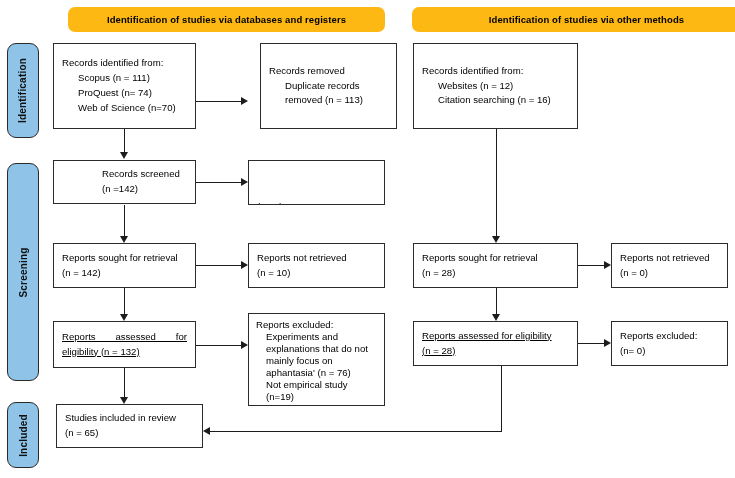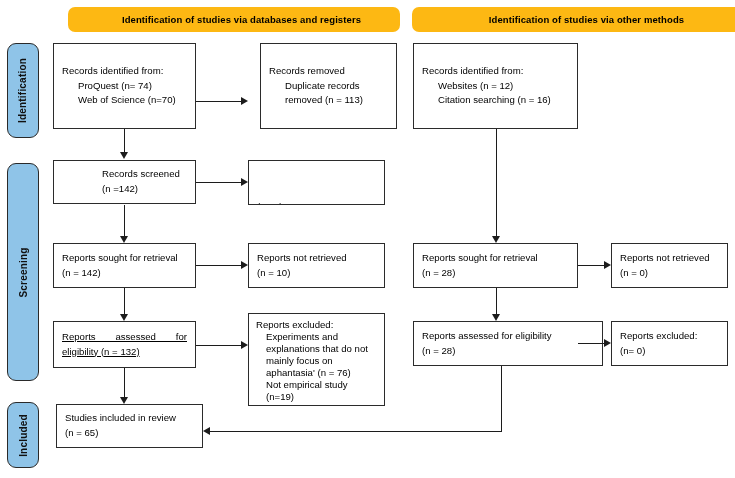--- a/index.html
+++ b/index.html
@@ -101,21 +101,21 @@
     border-left: 4.5px solid transparent;
     border-right: 4.5px solid transparent;
     border-top: 7px solid #1c1c1c;
   }
 </style>
 </head>
 <body>
 
 <div id="diagram">
 
-  <div class="banner" style="left:68px; top:7px; width:317px; height:25px;padding-left:15px;">
+  <div class="banner" style="left:68px; top:7px; width:317px; height:25px;">
     <span>Identification of studies via databases and registers</span>
   </div>
 
   <div class="banner" style="left:412px; top:7px; width:349px; height:25px;">
     <span>Identification of studies via other methods</span>
   </div>
 
   <div class="stage-tab" style="left:7px; top:43px; width:30px; height:93px;">
     <span>Identification</span>
   </div>
@@ -123,20 +123,21 @@
   <div class="stage-tab" style="left:7px; top:163px; width:30px; height:216px;">
     <span>Screening</span>
   </div>
 
   <div class="stage-tab" style="left:7px; top:402px; width:30px; height:64px;">
     <span>Included</span>
   </div>
 
   <div class="nodebox vcenter" style="left:53px; top:43px; width:143px; height:86px;">
     <div class="ln">Records identified from:</div>
+    <div class="ln ind">Scopus (n = 111)</div>
     <div class="ln ind">ProQuest (n= 74)</div>
     <div class="ln ind">Web of Science (n=70)</div>
   </div>
 
   <div class="nodebox vcenter" style="left:260px; top:43px; width:137px; height:86px;">
     <div class="ln">Records removed</div>
     <div class="ln ind">Duplicate records</div>
     <div class="ln ind">removed (n = 113)</div>
   </div>
 
@@ -218,21 +219,21 @@
     <div class="ln">Reports not retrieved</div>
     <div class="ln">(n = 0)</div>
   </div>
 
   <div class="line h" style="left:578px; top:265px; width:26px;"></div>
   <div class="arrowhead right" style="left:604px; top:260.5px;"></div>
 
   <div class="line v" style="left:496px; top:288px; width:1.4px; height:26px;"></div>
   <div class="arrowhead down" style="left:491.5px; top:314px;"></div>
 
-  <div class="nodebox vcenter" style="left:413px; top:321px; width:190px; height:45px;">
+  <div class="nodebox vcenter" style="left:413px; top:321px; width:165px; height:45px;text-decoration:underline;">
     <div class="ln">Reports assessed for eligibility</div>
     <div class="ln">(n = 28)</div>
   </div>
 
   <div class="nodebox vcenter" style="left:611px; top:321px; width:117px; height:45px;">
     <div class="ln">Reports excluded:</div>
     <div class="ln">(n= 0)</div>
   </div>
 
   <div class="line h" style="left:578px; top:343px; width:26px;"></div>

